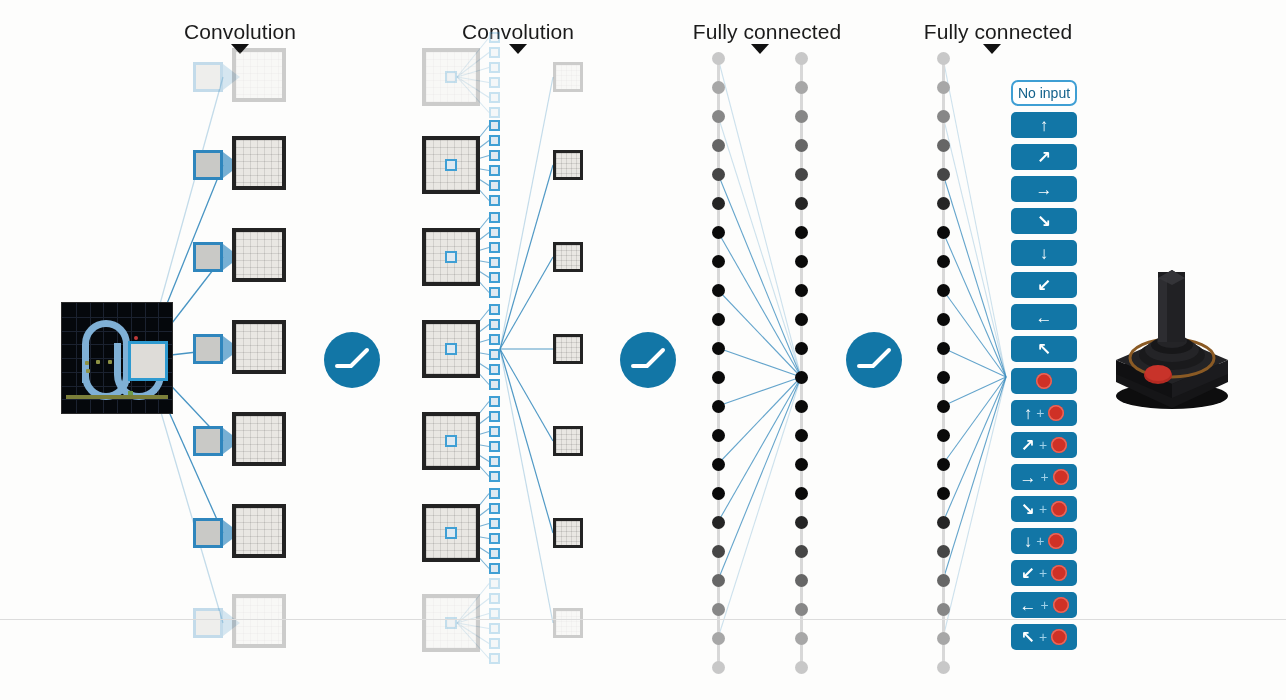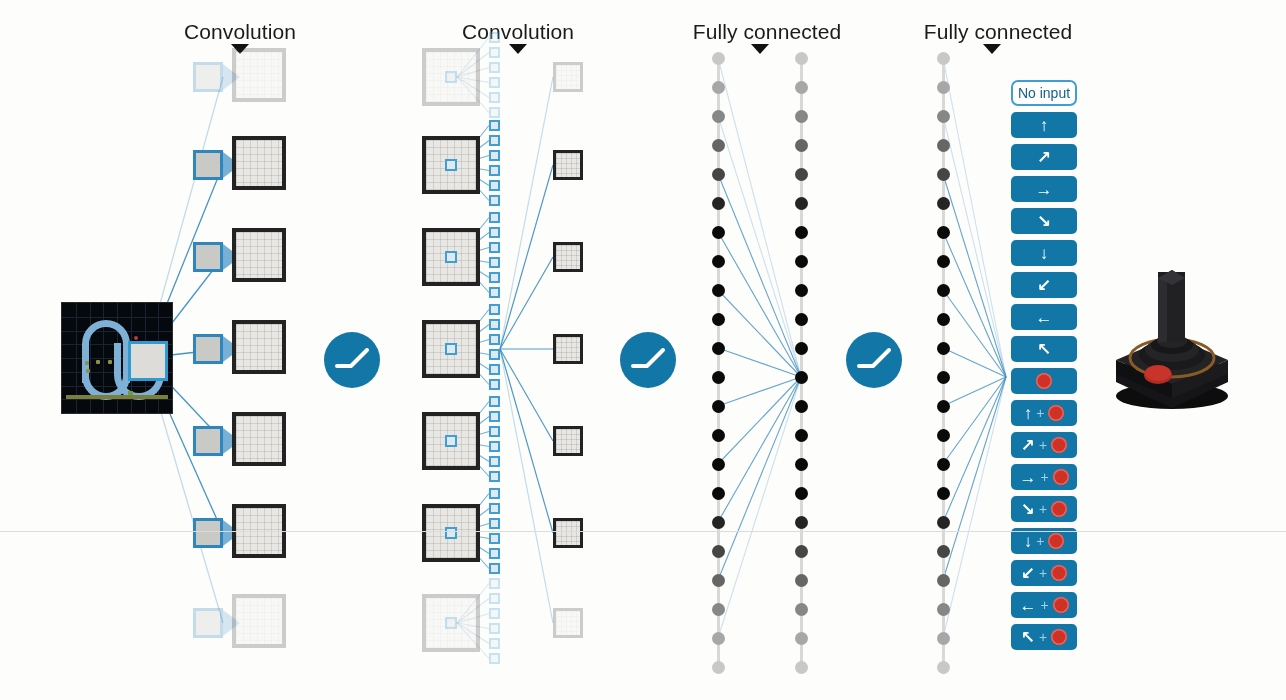--- a/index.html
+++ b/index.html
@@ -3,21 +3,21 @@
 <meta charset="utf-8">
 <style>
   html,body{margin:0;padding:0;}
   body{
     width:1286px;height:700px;
     background:#fdfdfc;
     font-family:"Liberation Sans","DejaVu Sans",sans-serif;
     overflow:hidden;
     position:relative;
   }
-  #stage{position:absolute;left:0;top:0;width:1286px;height:532px;}
+  #stage{position:absolute;left:0;top:0;width:1286px;height:620px;}
   .bottom-rule{position:absolute;left:0;bottom:0;width:1286px;height:1px;background:#dcdcdc;}
 
   
   .caption{
     position:absolute;
     font-size:21px;
     color:#1b1b1b;
     white-space:nowrap;
     text-align:center;
     letter-spacing:.1px;

